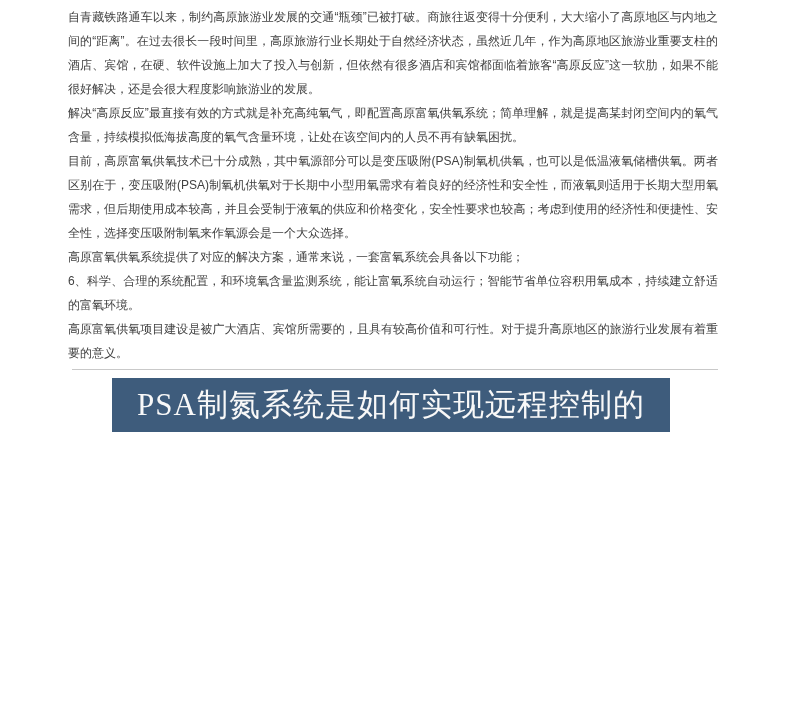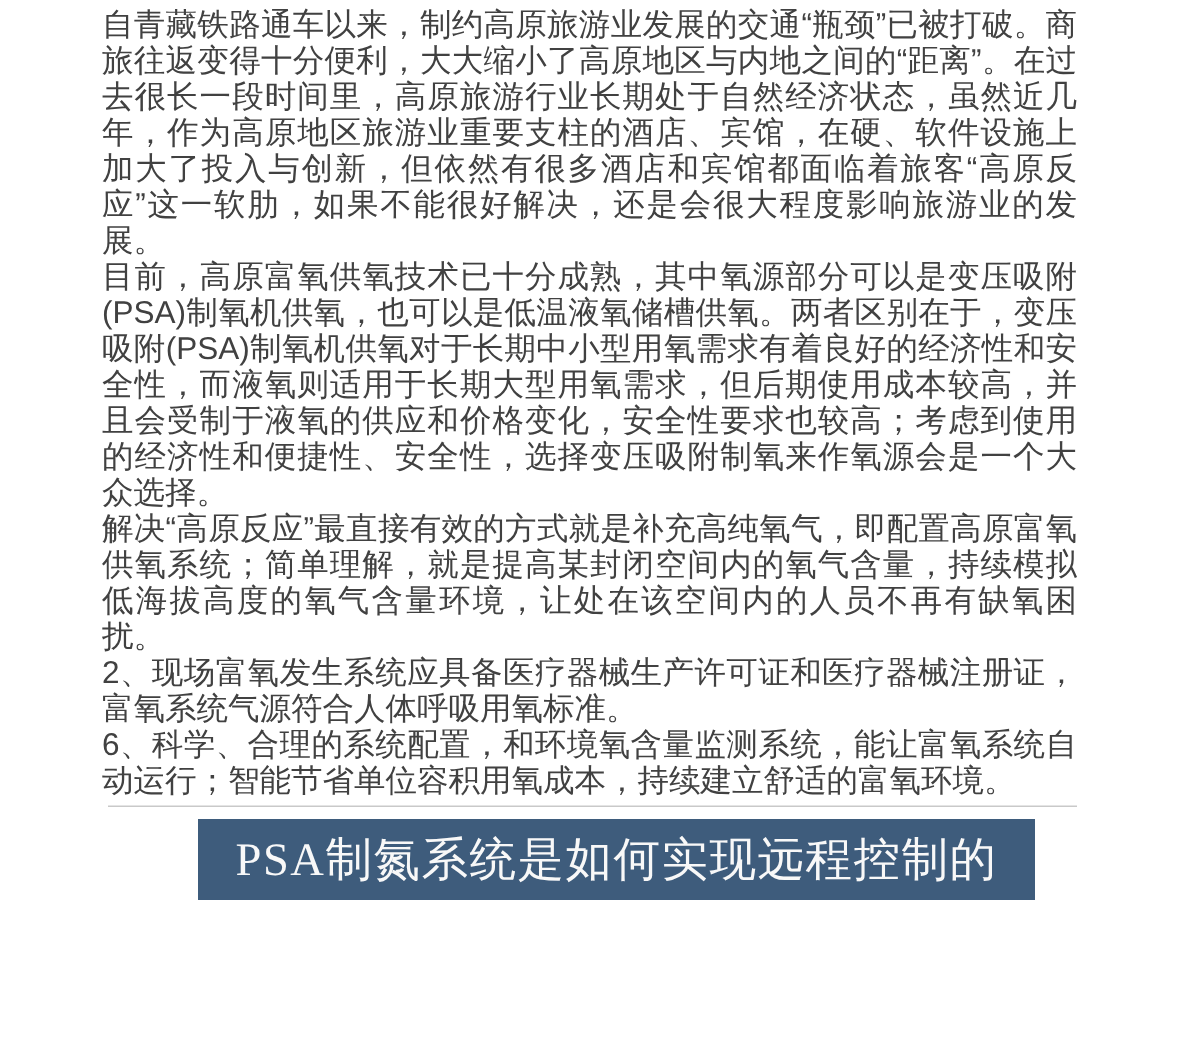--- a/index.html
+++ b/index.html
@@ -11,58 +11,59 @@
     width: 800px;
     height: 702px;
     overflow: hidden;
     font-family: "Liberation Sans", "DejaVu Sans", sans-serif;
   }
   .article {
     padding: 5px 82px 0 68px; 
   }
   .article p {
     margin: 0;
-    font-size: 21px;
+    font-size: 12px;
     line-height: 24px;
     color: #414141;
     text-align: justify;
     word-break: break-all;
   }
   .divider {
     border: none;
     border-top: 1px solid #c9c9c9;
     margin: 4px 0 8px 4px;
   }
   .banner {
     width: 558px;
     height: 54px;
-    margin-left: 64px; 
+    margin-left: 44px; 
     background: #3e5c7c;
     display: flex;
     align-items: center;
     justify-content: center;
     cursor: pointer;
   }
   .banner-title {
     font-family: "Liberation Serif", "DejaVu Serif", serif;
     font-size: 31px;
     font-weight: 400;
     color: #f8f8f8;
     letter-spacing: 1px;
     white-space: nowrap;
   }
 </style>
 </head>
 <body>
 
 <div class="article">
   <p>自青藏铁路通车以来，制约高原旅游业发展的交通“瓶颈”已被打破。商旅往返变得十分便利，大大缩小了高原地区与内地之间的“距离”。在过去很长一段时间里，高原旅游行业长期处于自然经济状态，虽然近几年，作为高原地区旅游业重要支柱的酒店、宾馆，在硬、软件设施上加大了投入与创新，但依然有很多酒店和宾馆都面临着旅客“高原反应”这一软肋，如果不能很好解决，还是会很大程度影响旅游业的发展。</p>
+  <p>解决“高原反应”最直接有效的方式就是补充高纯氧气，即配置高原富氧供氧系统；简单理解，就是提高某封闭空间内的氧气含量，持续模拟低海拔高度的氧气含量环境，让处在该空间内的人员不再有缺氧困扰。</p>
   <p>目前，高原富氧供氧技术已十分成熟，其中氧源部分可以是变压吸附(PSA)制氧机供氧，也可以是低温液氧储槽供氧。两者区别在于，变压吸附(PSA)制氧机供氧对于长期中小型用氧需求有着良好的经济性和安全性，而液氧则适用于长期大型用氧需求，但后期使用成本较高，并且会受制于液氧的供应和价格变化，安全性要求也较高；考虑到使用的经济性和便捷性、安全性，选择变压吸附制氧来作氧源会是一个大众选择。</p>
-  <p>解决“高原反应”最直接有效的方式就是补充高纯氧气，即配置高原富氧供氧系统；简单理解，就是提高某封闭空间内的氧气含量，持续模拟低海拔高度的氧气含量环境，让处在该空间内的人员不再有缺氧困扰。</p>
-  <p>2、现场富氧发生系统应具备医疗器械生产许可证和医疗器械注册证，富氧系统气源符合人体呼吸用氧标准。</p>
+  <p>高原富氧供氧系统提供了对应的解决方案，通常来说，一套富氧系统会具备以下功能；</p>
   <p>6、科学、合理的系统配置，和环境氧含量监测系统，能让富氧系统自动运行；智能节省单位容积用氧成本，持续建立舒适的富氧环境。</p>
+  <p>高原富氧供氧项目建设是被广大酒店、宾馆所需要的，且具有较高价值和可行性。对于提升高原地区的旅游行业发展有着重要的意义。</p>
 
   <hr class="divider">
 
   <div class="banner">
     <span class="banner-title">PSA制氮系统是如何实现远程控制的</span>
   </div>
 </div>
 
 </body></html>

